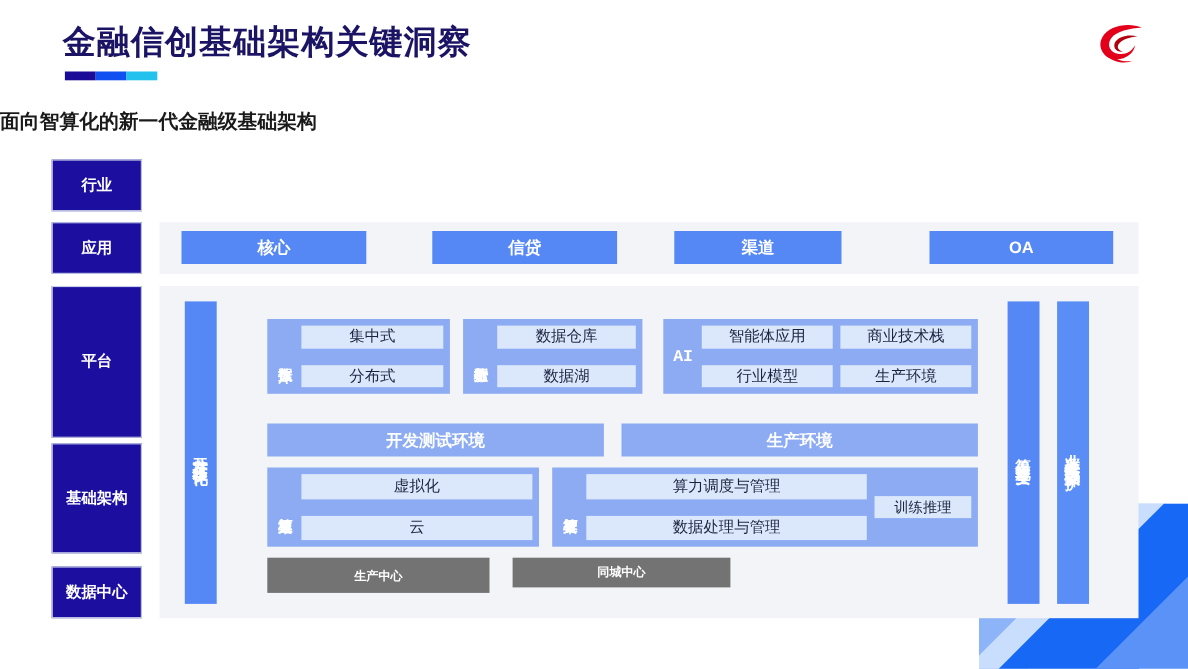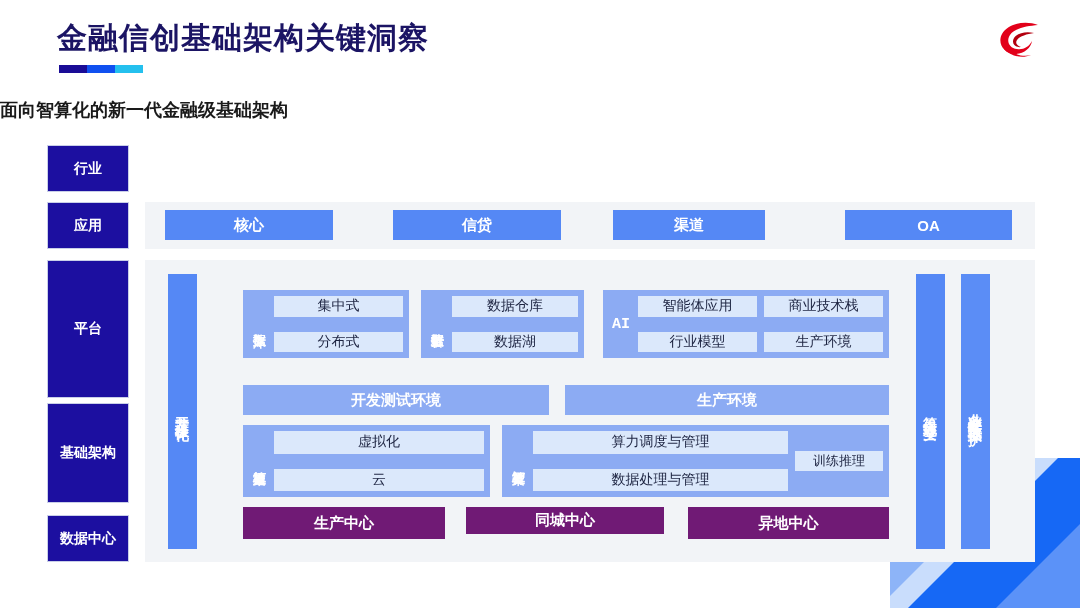--- a/index.html
+++ b/index.html
@@ -114,22 +114,22 @@
     flex: 1;
   }
   .cell-row { display: flex; gap: 7px; flex: 1; }
   .cell-row .cell { flex: 1; }
   .wide-bar {
     position: absolute; background: #8cabf3; color: #fff;
     font-size: 15px; font-weight: bold;
     display: flex; align-items: center; justify-content: center;
   }
   .dc-bar {
-    position: absolute; background: #701a75; color: #fff;
-    font-size: 15px; font-weight: bold;
+    position: absolute; background: #737373; color: #fff;
+    font-size: 11px; font-weight: bold;
     display: flex; align-items: center; justify-content: center;
   }
   .train-box {
     background: #dbe8fb; color: #1c2340; font-size: 13px;
     display: flex; flex-direction: row; align-items: center; justify-content: center;
     width: 88px; margin-left: 7px; line-height: 1.5;
   }
   #ai-label { color:#fff; font-size:15px; font-weight:bold; width:24px; display:flex; align-items:center; justify-content:center;font-family:Liberation Mono, monospace; }
 </style>
 </head>
@@ -235,15 +235,14 @@
       <div class="cell">数据处理与管理</div>
     </div>
     <div class="train-box">
       <span>训练</span>
       <span>推理</span>
     </div>
   </div>
 
   <div class="dc-bar" style="left:243px; top:367px; width:202px; height:32px;">生产中心</div>
   <div class="dc-bar" style="left:466px; top:367px; width:198px; height:27px;">同城中心</div>
-  <div class="dc-bar" style="left:688px; top:367px; width:201px; height:32px;">异地中心</div>
 
 </div>
 
 </body></html>

